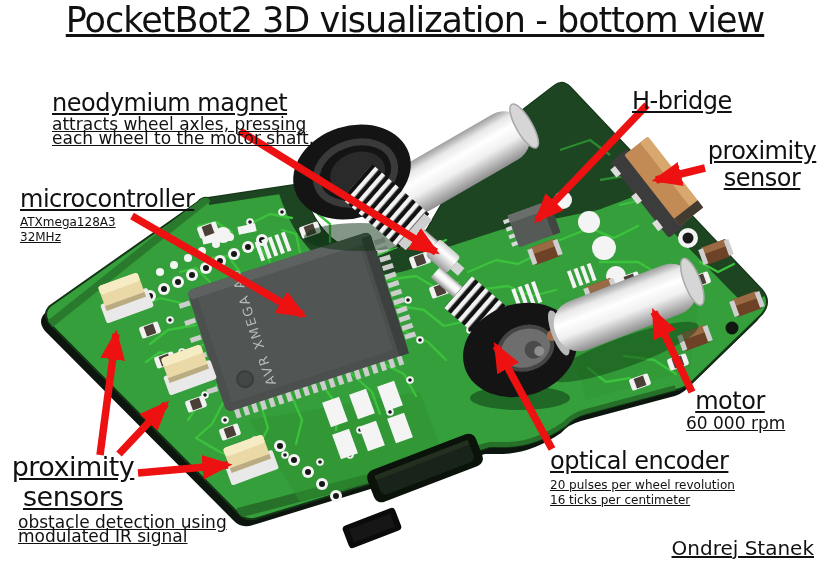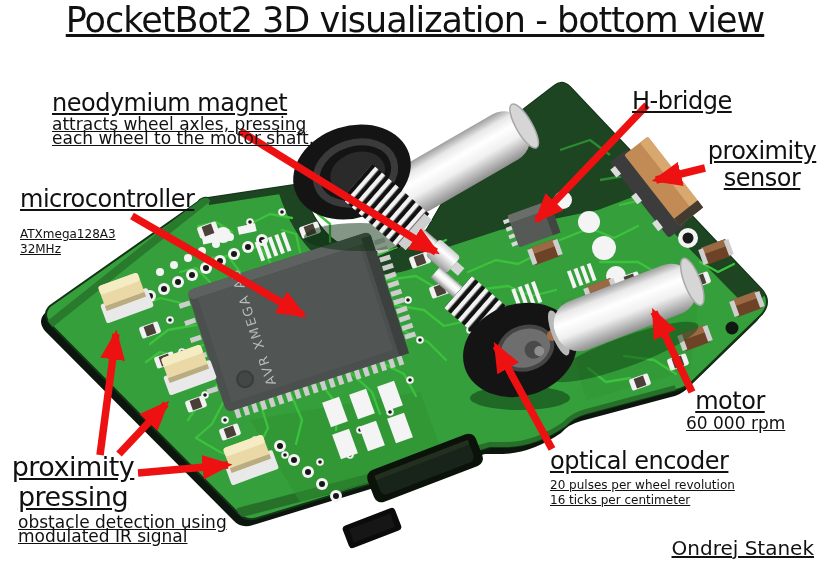--- a/index.html
+++ b/index.html
@@ -395,21 +395,21 @@
   <div class="lbl h1" style="left:0;right:0;top:14;text-align:center;">PocketBot2 3D visualization - bottom view</div>
 
   <div class="lbl ctr" style="left:46px;top:90px;width:220px;margin-left:6px;">
     <div class="h2">neodymium magnet</div>
     <div class="note">attracts wheel axles, pressing</div>
     <div class="note">each wheel to the motor shaft.</div>
   </div>
 
   <div class="lbl" style="left:20px;top:186px;">
     <div class="h2">microcontroller</div>
-    <div class="note12" style="margin-top:14px;">ATXmega128A3</div>
+    <div class="note12" style="margin-top:2px;">ATXmega128A3</div>
     <div class="note12">32MHz</div>
   </div>
 
   <div class="lbl h2" style="left:632px;top:88px;">H-bridge</div>
 
   <div class="lbl ctr" style="left:698px;top:138px;width:128px;">
     <div class="h2">proximity</div>
     <div class="h2">sensor</div>
   </div>
 
@@ -419,21 +419,21 @@
   </div>
 
   <div class="lbl" style="left:550px;top:448px;">
     <div class="h2">optical encoder</div>
     <div class="note12" style="margin-top:3px;">20 pulses per wheel revolution</div>
     <div class="note12">16 ticks per centimeter</div>
   </div>
 
   <div class="lbl ctr" style="left:6px;top:452px;width:134px;">
     <div class="h2b">proximity</div>
-    <div class="h2b">pressing</div>
+    <div class="h2b">sensors</div>
   </div>
   <div class="lbl" style="left:18px;top:515px;">
     <div class="note">obstacle detection using</div>
     <div class="note">modulated IR signal</div>
   </div>
 
   <div class="lbl credit" style="right:16px;top:536px;">Ondrej Stanek</div>
 </div>
 
 </body></html>

